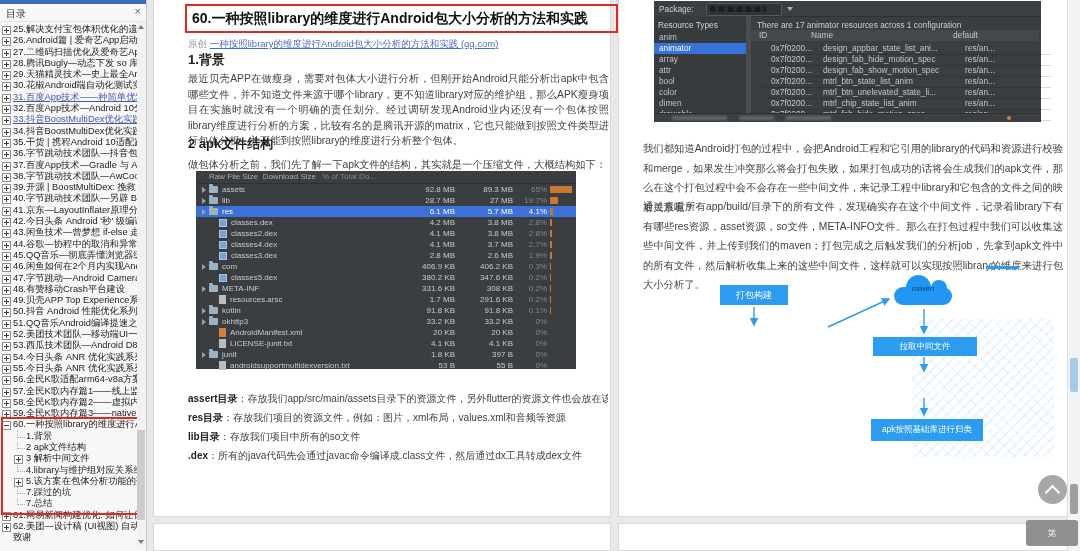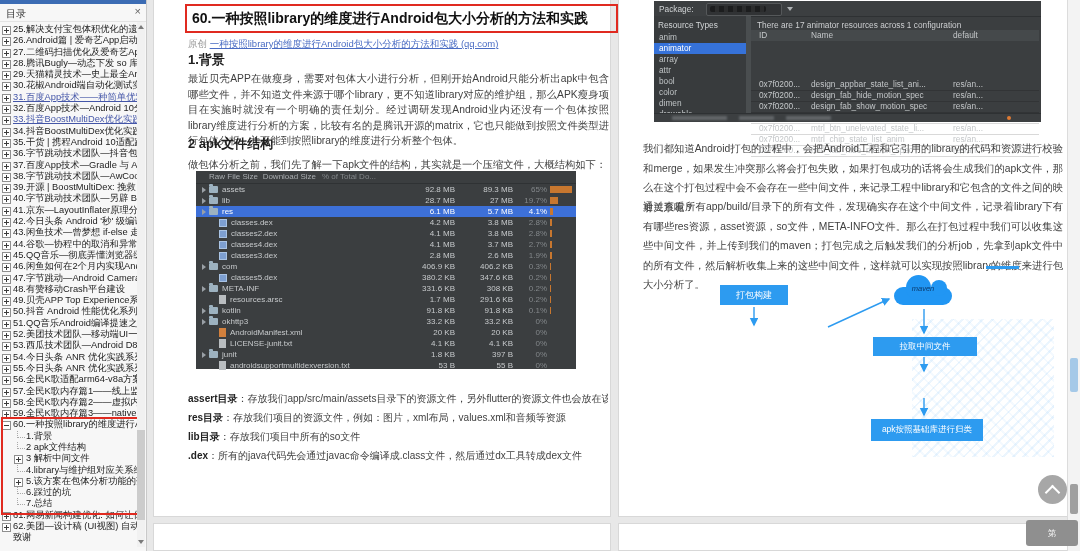--- a/index.html
+++ b/index.html
@@ -82,21 +82,21 @@
   #res-left-title{position:absolute;left:4px;top:4px;color:#d2d5d7;}
   .res-item{position:absolute;left:0;width:92px;height:11px;line-height:11px;padding-left:5px;box-sizing:border-box;color:#bfc3c5;}
   .res-item.sel{background:#3672d9;color:#fff;}
   #res-scroll{position:absolute;left:92px;top:15px;width:5px;height:98px;background:#4a4e50;}
   #res-main{position:absolute;left:97px;top:15px;width:290px;height:98px;}
   #res-summary{position:absolute;left:6px;top:4px;color:#ccced0;white-space:nowrap;}
   #res-colhdr{position:absolute;left:0px;top:14px;width:288px;height:11px;background:#45494b;line-height:11px;color:#c3c6c8;}
   .rc-id{position:absolute;left:8px;}
   .rc-name{position:absolute;left:60px;}
   .rc-def{position:absolute;left:202px;}
-  .res-row{position:absolute;left:0;width:288px;height:11px;line-height:11px;color:#c3c6c8;border-bottom:1px solid rgba(0,0,0,0.15);margin-top:36px;}
+  .res-row{position:absolute;left:12px;width:288px;height:11px;line-height:11px;color:#c3c6c8;border-bottom:1px solid rgba(0,0,0,0.15);}
   #res-status{position:absolute;left:0;bottom:0;width:100%;height:8px;background:#3c3f41;border-top:1px solid #2e3133;}
   .blur-blob{position:absolute;top:2px;height:4px;background:#63676a;filter:blur(1px);}
   #status-dot{position:absolute;right:30px;top:2px;width:4px;height:4px;border-radius:50%;background:#e07b33;}
 
   #rp1,#rp2{position:absolute;left:24px;width:420px;font-size:10.3px;color:#3f3f3f;text-align:justify;line-height:19.5px;}
   #rp1{top:140px;}
   #rp2{top:198px;}
 
   
   #diagram{position:absolute;left:28px;top:262px;width:410px;height:210px;}
@@ -176,21 +176,21 @@
         <div class="toc-item"><span class="exp plus"></span><span class="lbl">56.全民K歌适配arm64-v8a方案</span></div>
         <div class="toc-item"><span class="exp plus"></span><span class="lbl">57.全民K歌内存篇1——线上监控与综合治</span></div>
         <div class="toc-item"><span class="exp plus"></span><span class="lbl">58.全民K歌内存篇2——虚拟内存浅析</span></div>
         <div class="toc-item"><span class="exp plus"></span><span class="lbl">59.全民K歌内存篇3——native内存分析与</span></div>
         <div class="toc-item"><span class="exp minus"></span><span class="lbl">60.一种按照library的维度进行Android包</span></div>
         <div class="toc-item child"><span class="conn"></span><span class="lbl">1.背景</span></div>
         <div class="toc-item child"><span class="conn"></span><span class="lbl">2 apk文件结构</span></div>
         <div class="toc-item child"><span class="exp plus"></span><span class="lbl">3 解析中间文件</span></div>
         <div class="toc-item child"><span class="conn"></span><span class="lbl">4.library与维护组对应关系维护</span></div>
         <div class="toc-item child"><span class="exp plus"></span><span class="lbl">5.该方案在包体分析功能的落地</span></div>
-        <div class="toc-item child"><span class="conn"></span><span class="lbl">6.踩过的坑</span></div>
+        <div class="toc-item child"><span class="conn"></span><span class="lbl">7.踩过的坑</span></div>
         <div class="toc-item child"><span class="conn"></span><span class="lbl">7.总结</span></div>
         <div class="toc-item"><span class="exp plus"></span><span class="lbl">61.网易新闻构建优化: 如何让你的构建速</span></div>
         <div class="toc-item"><span class="exp plus"></span><span class="lbl">62.美团—设计稿 (UI视图) 自动生成代码</span></div>
         <div class="toc-item"><span class="lbl">致谢</span></div>
       </div>
     <div id="toc-redbox"></div>
     <div id="toc-scroll">
       <span class="arr-up"></span>
       <span class="arr-dn"></span>
       <div id="toc-thumb"></div>

